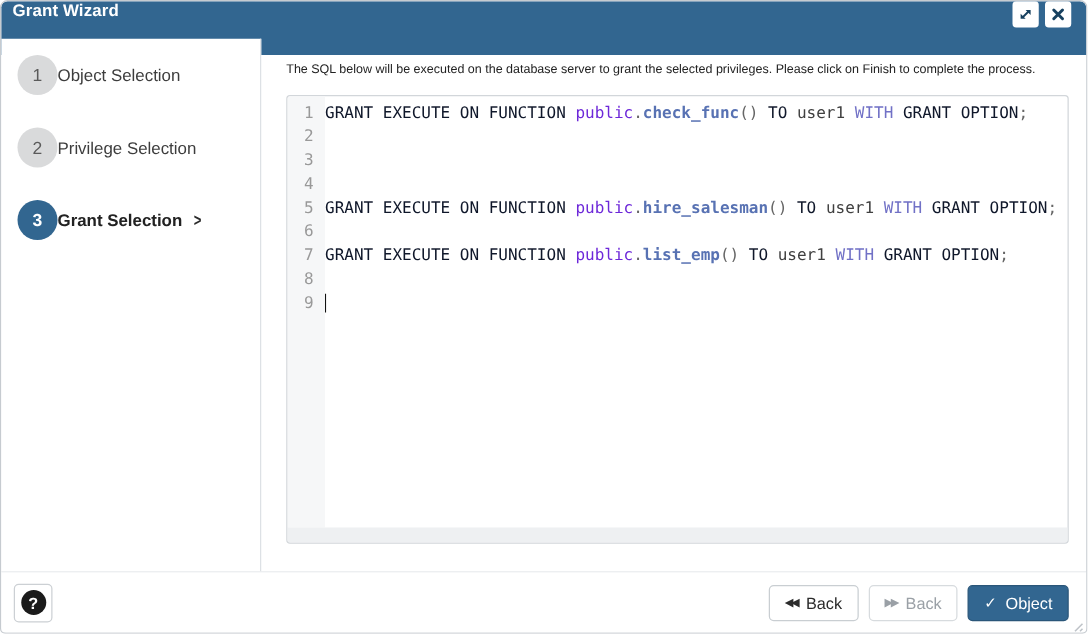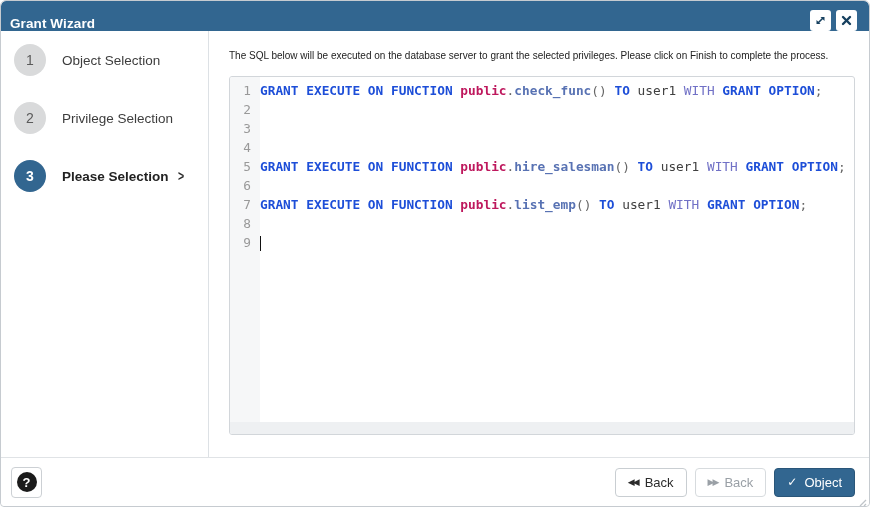--- a/index.html
+++ b/index.html
@@ -7,23 +7,23 @@
   .dialog {
     position: relative;
     width: 870px; height: 507px;
     background: #fff;
     border: 1px solid #c6cbd0;
     border-radius: 6px 6px 4px 4px;
     overflow: hidden;
   }
   
   .titlebar {
-    height: 30px;
+    height: 43px;
     background: #326690;
-    display: flex; align-items: flex-end;
+    display: flex; align-items: flex-start;
     padding: 0 12px 0 9px;
     border-radius: 5px 5px 0 0;
   }
   .titlebar .title {
     color: #fff; font-size: 13.5px; font-weight: bold; flex: 1;
     letter-spacing: .1px;
   }
   .win-btn {
     width: 21px; height: 21px; margin-left: 5px;
     background: #fff; border: none; border-radius: 3px;
@@ -45,21 +45,21 @@
   .step {
     display: flex; align-items: center;
     margin-bottom: 26px; cursor: pointer;
   }
   .step-badge {
     width: 32px; height: 32px; border-radius: 50%;
     background: #d9dadb; color: #5a5a5a;
     display: flex; align-items: center; justify-content: center;
     font-size: 14px; flex: 0 0 32px;
   }
-  .step-label { margin-left: 16px; font-size: 13.5px; color: #3d3d3d; }
+  .step-label { margin-left: 0; font-size: 13.5px; color: #3d3d3d; }
   .step.active .step-badge { background: #326690; color: #fff; font-weight: bold; }
   .step.active .step-label { font-weight: bold; color: #222; }
   .step-chevron {
     margin-left: 8px; font-size: 14px; font-weight: 600; color: #2b2b2b;
     transform: scaleX(0.75);
   }
   .main {
     flex: 1; padding: 14px 17px 0 20px;
   }
   .description {
@@ -89,22 +89,22 @@
   .ln {
     width: 30px; flex: 0 0 30px; text-align: right; padding-right: 9px;
     color: #999; font: 12.8px/19px "DejaVu Sans Mono", "Liberation Mono", monospace;
     position: relative; z-index: 1;
   }
   .lc {
     white-space: pre; overflow: hidden;
     font: 12.8px/19px "DejaVu Sans Mono", "Liberation Mono", monospace;
     color: #333;
   }
-  .tok-k { color: #1d4ed8; font-weight: bold; margin-top: 45px; }
-  .tok-s { color: #be185d; font-weight: bold; }
+  .tok-k { color: #0f172a; font-weight: normal; margin-top: 45px; }
+  .tok-s { color: #6d28d9; font-weight: normal; }
   .tok-f { color: #5872b3; font-weight: bold; }
   .tok-w { color: #7171c6; }
   .tok-p { color: #666; }
   .tok-v { color: #404040; }
   .cursor {
     display: inline-block; width: 0; height: 15px;
     border-left: 1.6px solid #111; vertical-align: middle;
   }
   
   .footer {
@@ -179,21 +179,21 @@
       <div class="step">
         <div class="step-badge">1</div>
         <div class="step-label">Object Selection</div>
       </div>
       <div class="step">
         <div class="step-badge">2</div>
         <div class="step-label">Privilege Selection</div>
       </div>
       <div class="step active">
         <div class="step-badge">3</div>
-        <div class="step-label">Please Selection</div>
+        <div class="step-label">Grant Selection</div>
         <div class="step-chevron">&gt;</div>
       </div>
     </div>
 
     <div class="main">
       <div class="description">The SQL below will be executed on the database server to grant the selected privileges. Please click on Finish to complete the process.</div>
       <div class="editor">
         <div class="code-lines">
             <div class="cm-line">
               <div class="ln">1</div>

